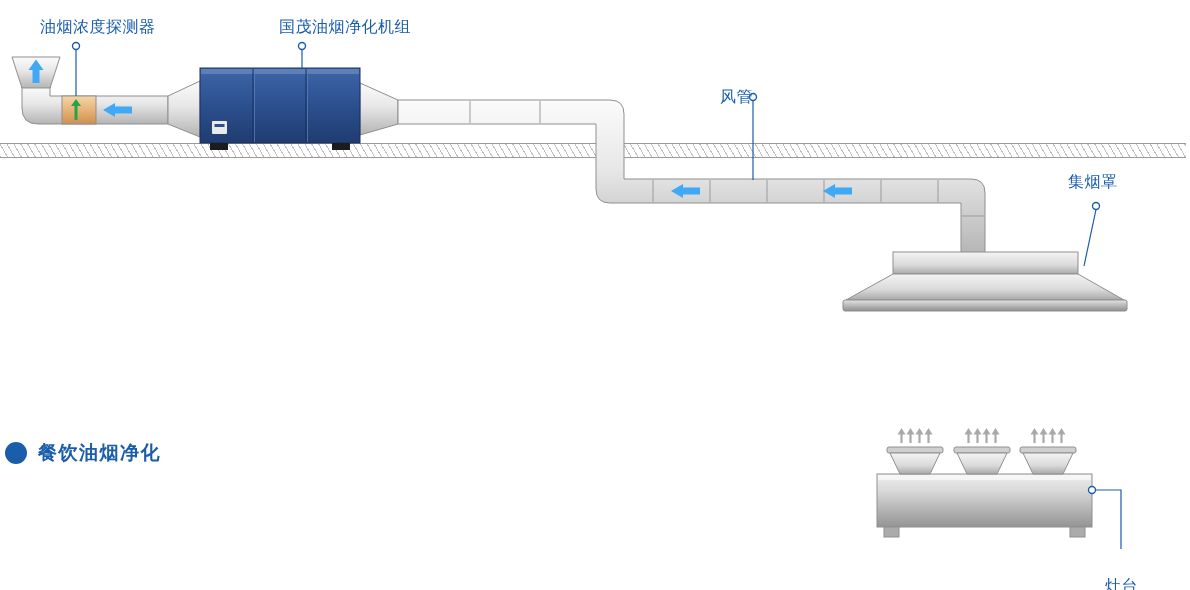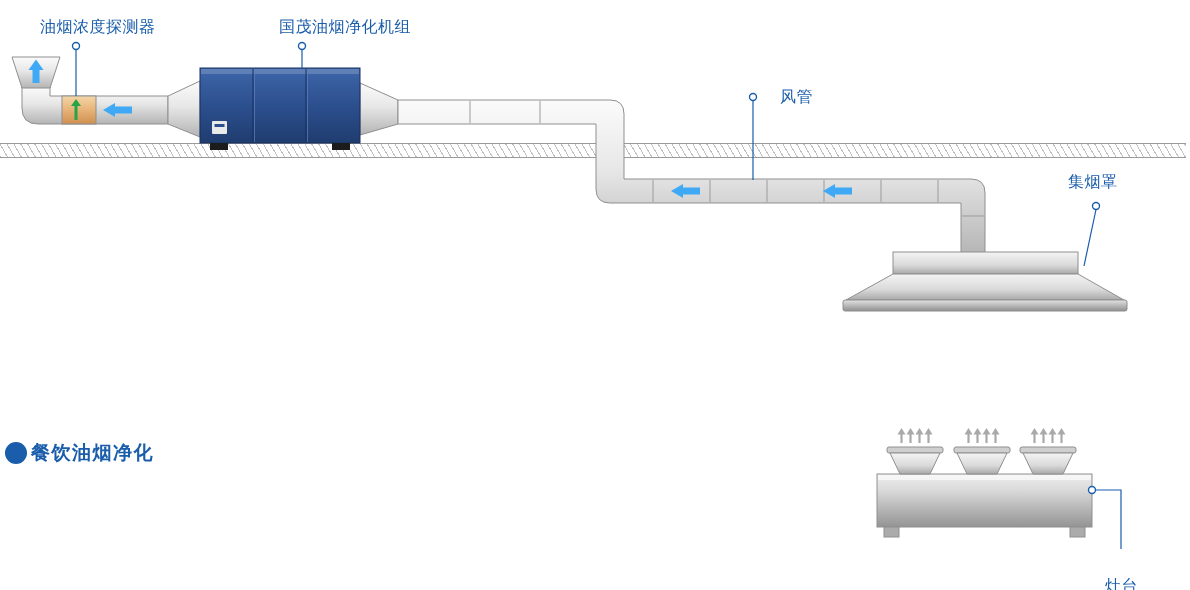--- a/index.html
+++ b/index.html
@@ -11,21 +11,21 @@
     position:absolute;left:0;top:143px;width:1190px;height:15px;box-sizing:border-box;
     border-top:1px solid #9a9a9a;border-bottom:1px solid #9a9a9a;
     background:repeating-linear-gradient(60deg,#c0c0c0 0 1px,transparent 1px 6px);
   }
   svg.shapes{position:absolute;left:0;top:0;}
   .lbl{
     position:absolute;color:#1a5dab;font-size:16px;line-height:19px;white-space:nowrap;
     letter-spacing:.5px;
   }
   .legend{
-    position:absolute;left:5px;top:440px;display:flex;align-items:center;gap:4px;
+    position:absolute;left:5px;top:440px;display:flex;align-items:center;gap:11px;
   }
   .legend .dot{
     width:22px;height:22px;border-radius:50%;background:#1a5dab;display:inline-block;
   }
   .legend .legend-title{
     color:#1a5dab;font-size:19px;font-weight:bold;letter-spacing:1.5px;white-space:nowrap;
   }
 </style>
 </head>
 <body>
@@ -174,21 +174,21 @@
       <circle cx="76" cy="46" r="3.5"></circle>
       <circle cx="302" cy="46" r="3.5"></circle>
       <circle cx="753" cy="97" r="3.5"></circle>
       <circle cx="1096" cy="206" r="3.5"></circle>
       <circle cx="1092" cy="490" r="3.5"></circle>
     </g>
   </svg>
 
   <div class="lbl" style="left:40px;top:17px">油烟浓度探测器</div>
   <div class="lbl" style="left:279px;top:17px">国茂油烟净化机组</div>
-  <div class="lbl" style="left:780px;top:87px">风管</div>
+  <div class="lbl" style="left:720px;top:87px">风管</div>
   <div class="lbl" style="left:1068px;top:172px">集烟罩</div>
   <div class="lbl" style="left:1105px;top:576px">灶台</div>
 
   <div class="legend">
     <span class="dot"></span>
     <span class="legend-title">餐饮油烟净化</span>
   </div>
 
 </div>
 

